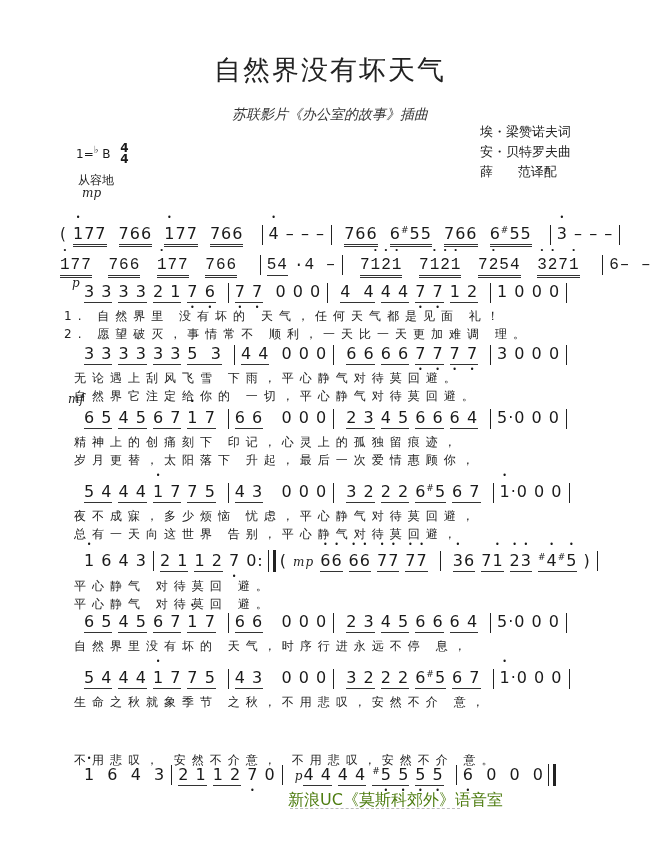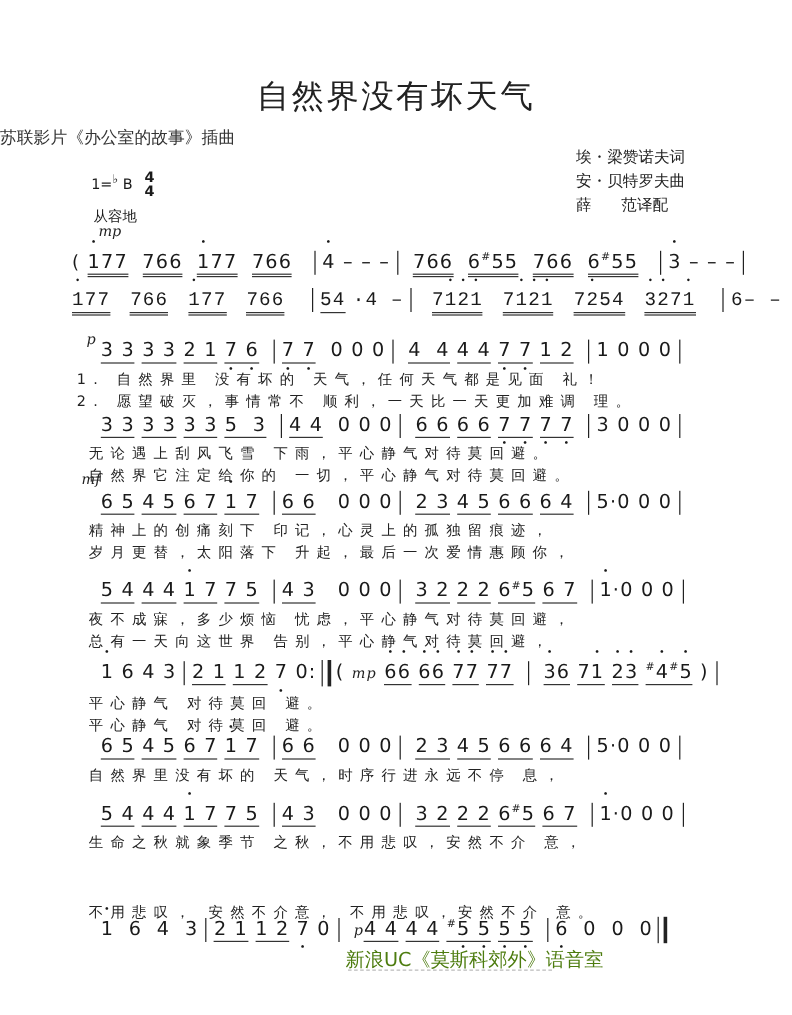--- a/index.html
+++ b/index.html
@@ -1,34 +1,34 @@
 <!DOCTYPE html>
 <html><head>
 <meta charset="utf-8">
 <style>
   html, body { margin: 0; padding: 0; background: #ffffff; }
   body { width: 660px; height: 846px; position: relative; overflow: hidden;
          font-family: "DejaVu Sans", "Liberation Sans", sans-serif; color: #1a1a1a; }
   .abs { position: absolute; white-space: nowrap; }
-  .title { left: 0; width: 660px; text-align: center; top: 62px; font-size: 27px;
+  .title { left: 0; width: 660px; text-align: center; top: 52px; font-size: 27px;
            font-family: "DejaVu Serif", "Liberation Serif", serif; letter-spacing: 2px; color: #222; }
-  .subtitle { left: 0; width: 660px; text-align: left; top: 106px; font-size: 14px;
-              font-family: "DejaVu Serif", "Liberation Serif", serif; color: #333; }
+  .subtitle { left: 0; width: 660px; text-align: center; top: 106px; font-size: 14px;
+              font-family: "DejaVu Serif", "Liberation Serif", serif; color: #333; font-style: italic; }
   .credits { left: 480px; top: 122px; font-size: 13px; line-height: 20px; color: #222; }
   .credits div { white-space: pre; }
   .key { left: 76px; top: 143px; font-size: 12px; }
   .key .flat { font-size: 10px; vertical-align: super; }
   .timesig { display: inline-block; vertical-align: middle; text-align: center; font-weight: bold; font-size: 12px; line-height: 11px; margin-left: 6px; }
   .tempo { left: 78px; top: 172px; font-size: 12px; }
   .dyn { font-family: "DejaVu Serif", "Liberation Serif", serif; font-style: italic; font-size: 12px; color: #222; }
   .line { left: 60px; font-size: 16px; letter-spacing: 1px; }
   .line .bar { display: inline-block; width: 1px; height: 20px; background: #222; vertical-align: middle; margin: 0 6px; }
   .line .dbar { display: inline-block; width: 4px; height: 22px; border-left: 1px solid #222; border-right: 3px solid #222; vertical-align: middle; margin: 0 4px; }
   .grp { display: inline-block; border-bottom: 1px solid #333; padding-bottom: 1px; margin-right: 6px; }
-  .grp.dbl { border-bottom: 3px double #333; }
+  .grp.dbl { border-bottom: 3px double #333; margin-top: 16px; }
   .note { display: inline-block; position: relative; min-width: 10px; text-align: center; }
   .note.hi::before { content: "•"; position: absolute; top: -11px; left: 0; right: 0; font-size: 8px; }
   .note.lo::after { content: "•"; position: absolute; bottom: -11px; left: 0; right: 0; font-size: 8px; }
   .lyric { left: 74px; font-size: 12px; letter-spacing: 6px; color: #222; }
   .footer { left: 288px; top: 790px; font-size: 16px; color: #4d7c0f; }
   .footer2 { left: 290px; top: 808px; width: 170px; height: 3px; border-top: 1px dashed #bbb; }
   .seg { display: inline-block; }
 </style>
 </head>
 <body>

